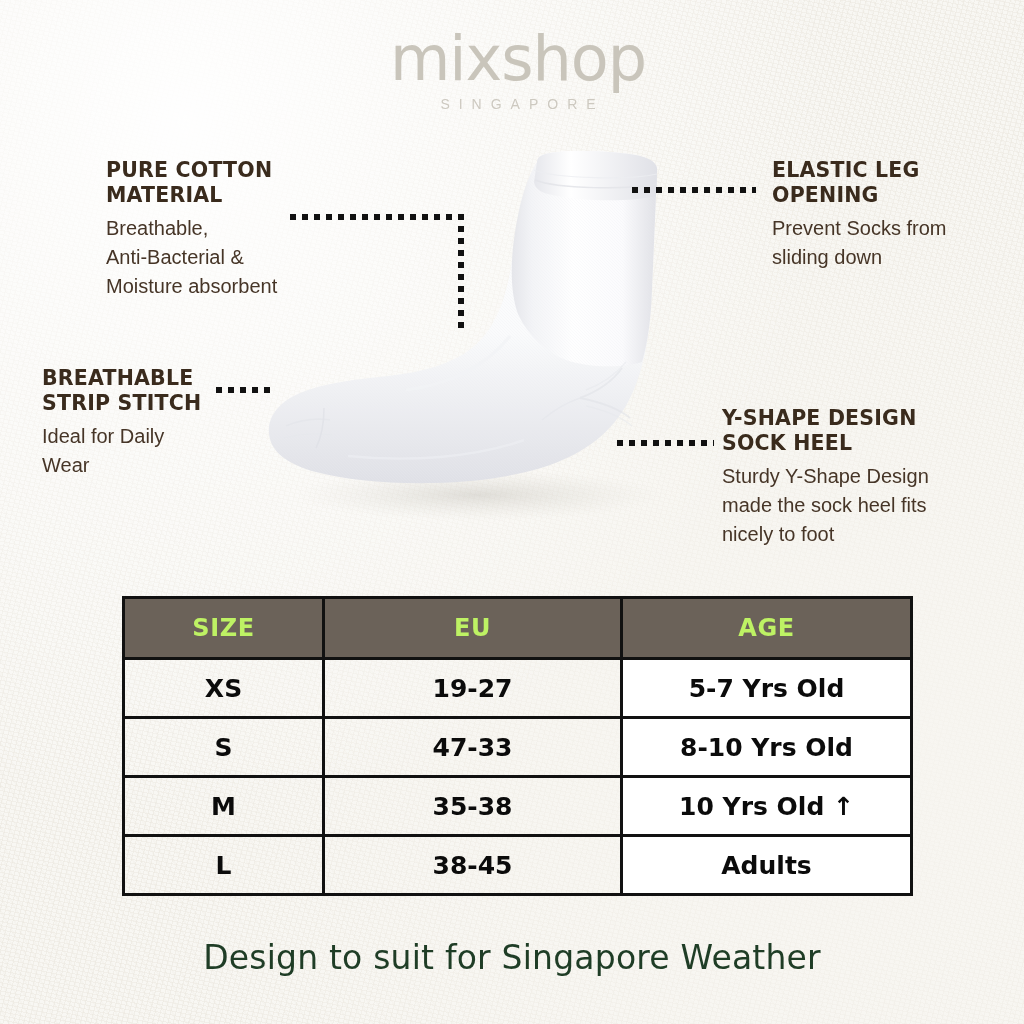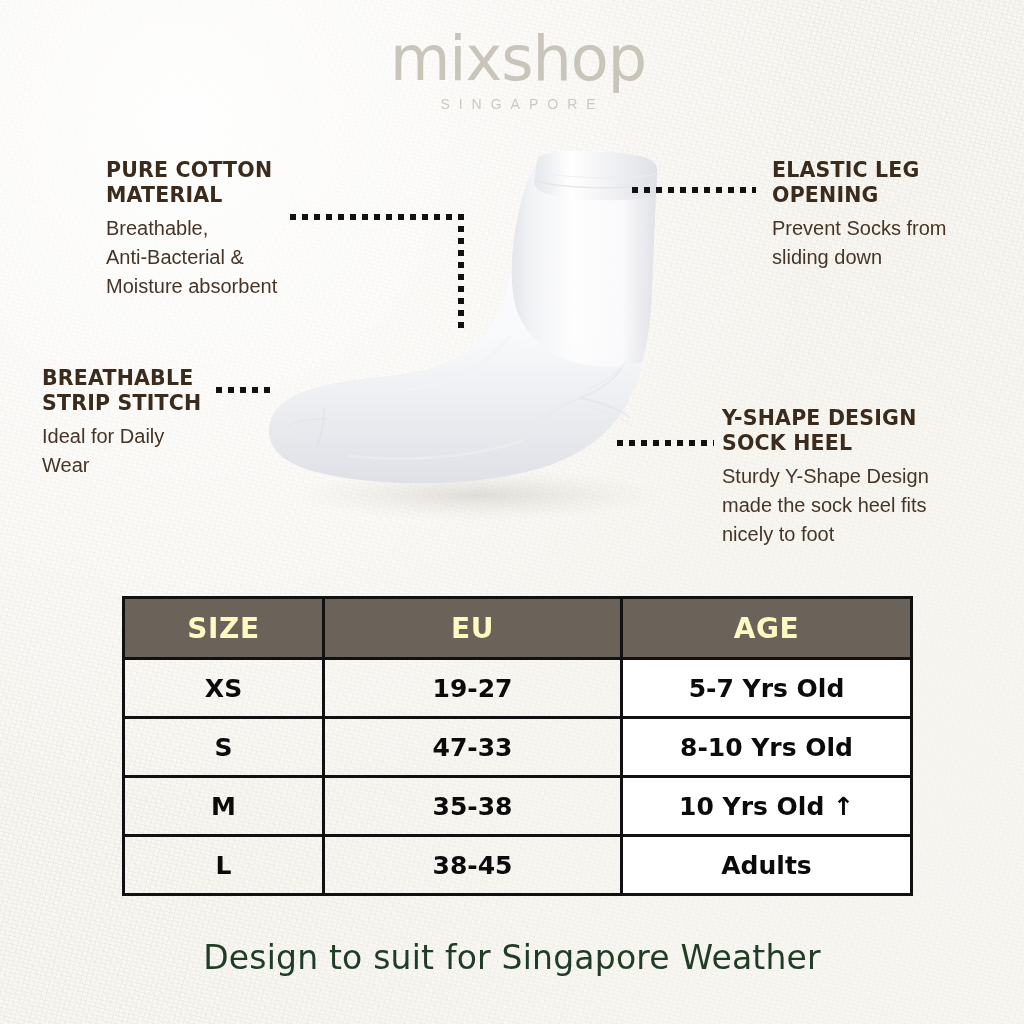--- a/index.html
+++ b/index.html
@@ -130,22 +130,22 @@
     table-layout: fixed;
   }
   #size-table th, #size-table td {
     border: 3px solid #111;
     text-align: center;
     font-family: "DejaVu Sans", sans-serif;
     font-weight: 700;
   }
   #size-table thead th {
     background: #6b6259;
-    color: #fef9c3;
-    font-size: 28px;
+    color: #bef264;
+    font-size: 24px;
     letter-spacing: 0.6px;
     height: 58px;
     padding: 0;
   }
   #size-table tbody td {
     height: 56px;
     padding: 0;
     font-size: 25px;
     color: #0b0b0b;
     background: transparent;

